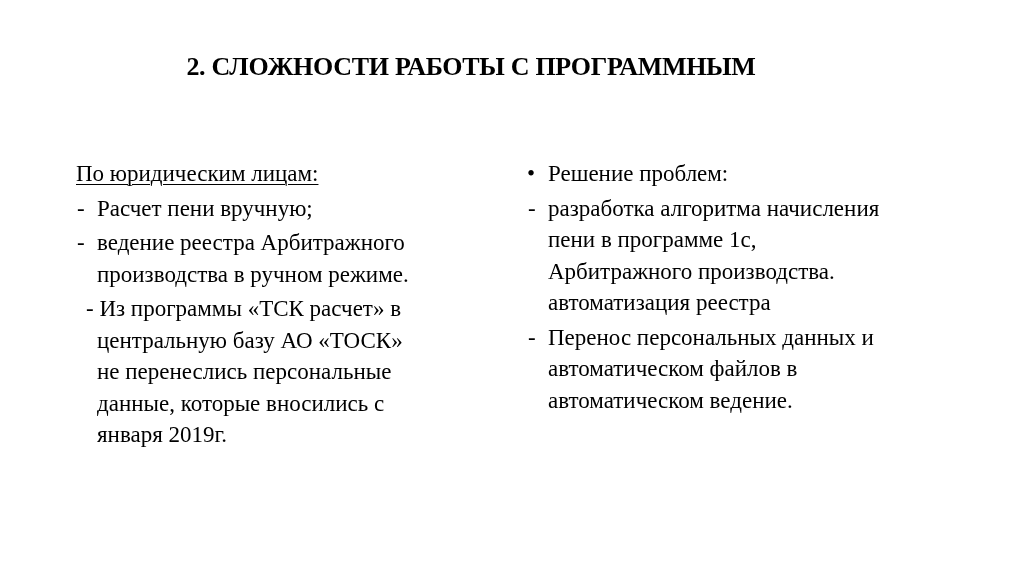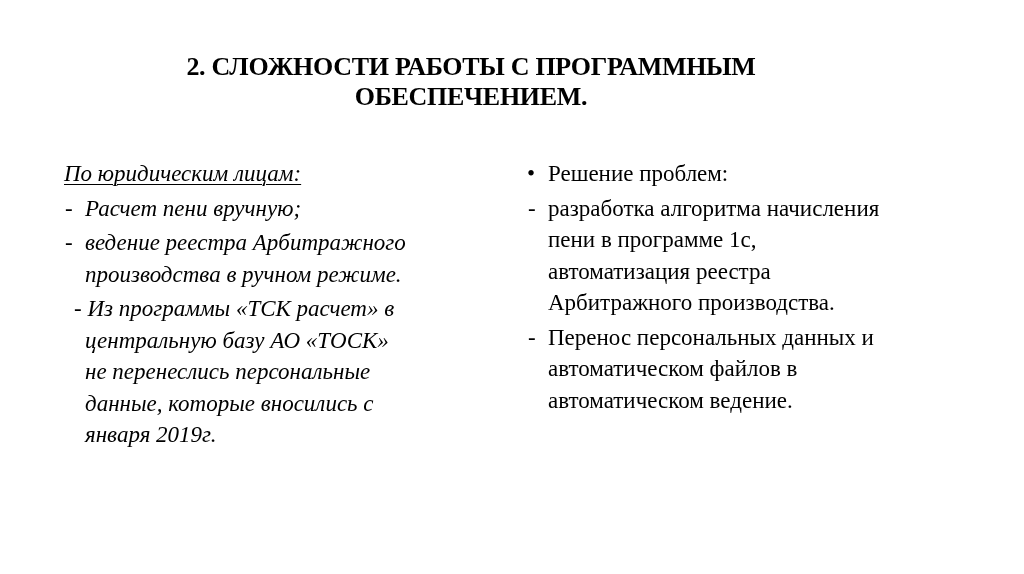--- a/index.html
+++ b/index.html
@@ -26,21 +26,21 @@
       line-height: 30px;
       letter-spacing: -0.3px;
     }
     .slide-title .line { display: block; }
     .col {
       position: absolute;
       top: 158px;
       font-size: 23px;
       line-height: 31.5px;
     }
-    .col-left { left: 64px; width: 430px; font-style: italic; }
+    .col-left { left: 76px; width: 430px; }
     .col-right { left: 527px; width: 440px; }
 
     .heading-u {
       text-decoration: underline;
       text-underline-offset: 3px;
       text-decoration-thickness: 1px;
       display: block;
       margin-bottom: 3px;
     }
     .item {
@@ -76,21 +76,20 @@
     }
     .col-right .item .marker { left: 1px; }
   </style>
 </head>
 <body>
 
 <div>
 
   <div class="slide-title">
     <span class="line">2. СЛОЖНОСТИ РАБОТЫ С ПРОГРАММНЫМ</span>
-    <span class="line">ОБЕСПЕЧЕНИЕМ.</span>
   </div>
 
   <div class="col col-left">
 
     <span class="heading-u">По юридическим лицам:</span>
 
     <div class="item">
       <span class="marker">-</span>
       <span class="txt">
         <span>Расчет пени вручную;</span>
@@ -122,22 +121,22 @@
     <div class="bullet-head">
       <span class="marker">•</span>
       <span>Решение проблем:</span>
     </div>
 
     <div class="item">
       <span class="marker">-</span>
       <span class="txt">
         <span>разработка алгоритма начисления</span>
         <span>пени в программе 1с,</span>
+        <span>Арбитражного производства.</span>
         <span>автоматизация реестра</span>
-        <span>Арбитражного производства.</span>
       </span>
     </div>
 
     <div class="item">
       <span class="marker">-</span>
       <span class="txt">
         <span>Перенос персональных данных и</span>
         <span>автоматическом файлов в</span>
         <span>автоматическом ведение.</span>
       </span>

